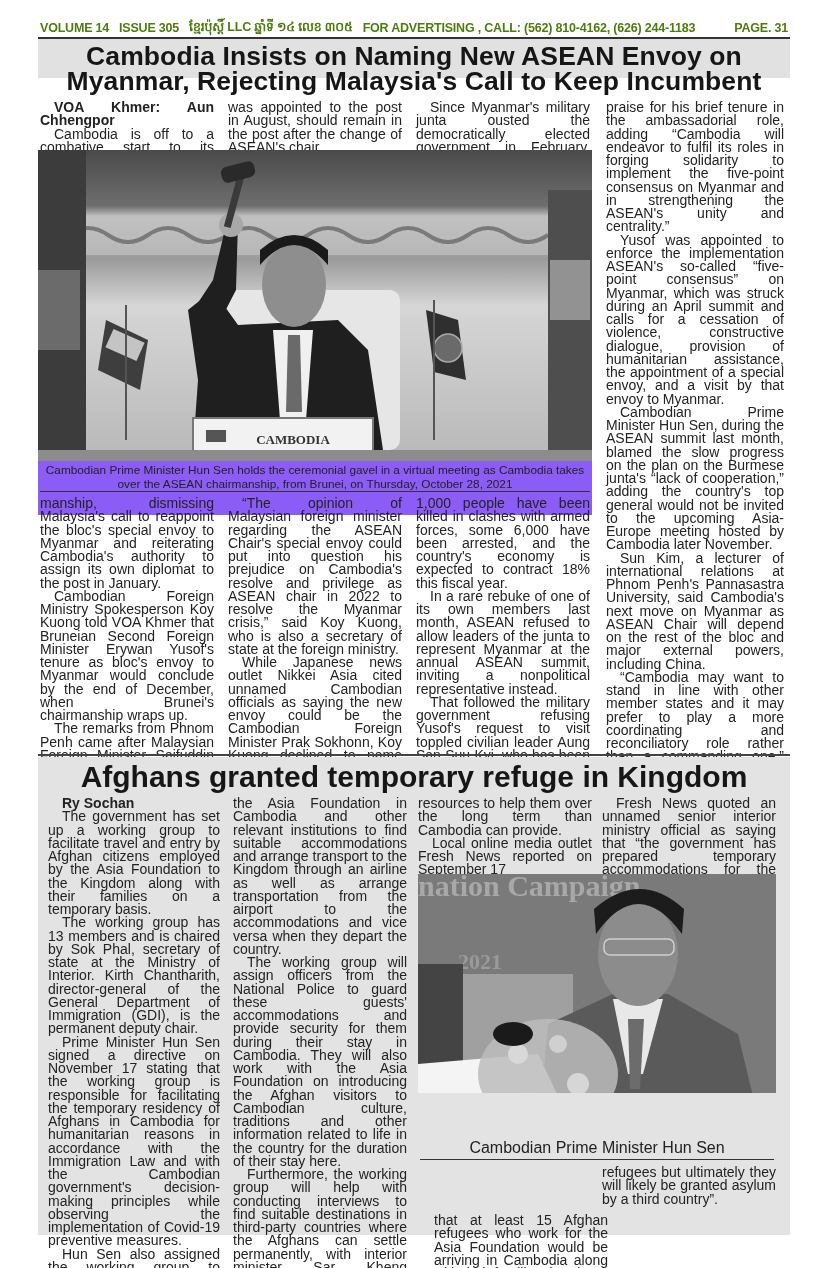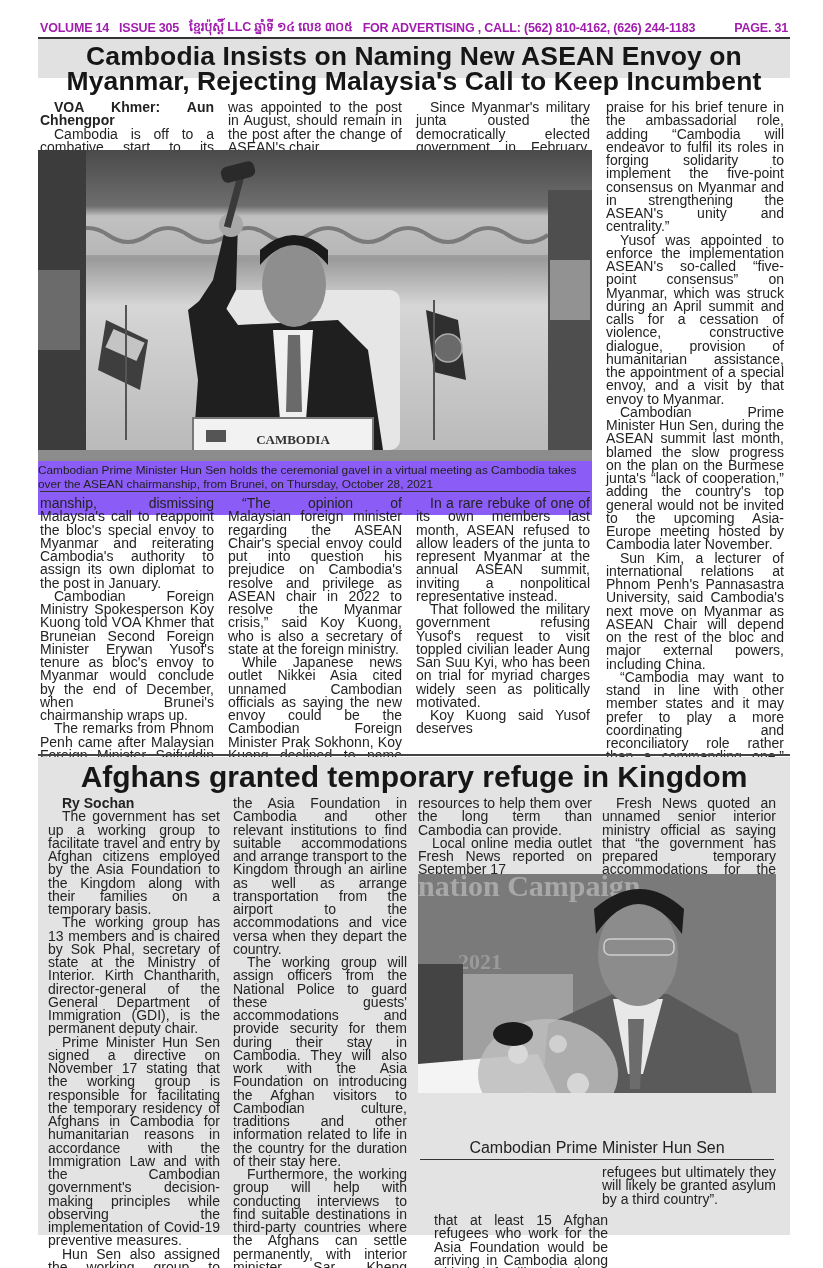--- a/index.html
+++ b/index.html
@@ -1,20 +1,20 @@
 <!DOCTYPE html>
 <html><head>
 <meta charset="utf-8">
 <style>
   html, body { margin:0; padding:0; background:#ffffff; }
   body { width:823px; height:1268px; position:relative; overflow:hidden; font-family:"Liberation Sans", sans-serif; color:#1e1e1e; }
   .abs { position:absolute; }
 
   
-  .masthead { left:40px; top:20px; width:748px; height:16px; font-family:"Liberation Sans", sans-serif; font-weight:bold; font-size:12.5px; color:#a21caf; display:flex; align-items:center; white-space:nowrap; letter-spacing:-0.2px; }
+  .masthead { left:40px; top:20px; width:748px; height:16px; font-family:"Liberation Sans", sans-serif; font-weight:bold; font-size:12.5px; color:#4d7c0f; display:flex; align-items:center; white-space:nowrap; letter-spacing:-0.2px; }
   .masthead span { display:inline-block; }
   .mh-vol { margin-right:10px; }
   .mh-issue { margin-right:10px; }
   .mh-khmer { margin-right:10px; font-weight:bold; }
   .mh-ad { margin-right:auto; }
   .mh-rule { left:38px; top:37px; width:752px; height:2px; background:#333; }
 
   
   .hl1 { left:38px; top:39px; width:752px; height:39px; background:#e1e1e1; }
   .hl1 .t { position:absolute; left:0; right:0; text-align:center; font-weight:bold; font-size:26.5px; line-height:26px; color:#161616; letter-spacing:0.1px; }
@@ -23,21 +23,21 @@
 
   
   .col { font-size:14px; line-height:13.25px; text-align:justify; color:#232323; }
   .col p { margin:0; text-indent:14px; }
   .col p.noind { text-indent:0; }
   .col .byline { font-weight:bold; text-indent:14px; margin:0; }
 
   
   .photo1 { left:38px; top:150px; width:554px; height:365px; overflow:hidden; background:#8b5cf6; }
   .photo1 svg, .photo2 svg { display:block; }
-  .cap1 { left:38px; top:463px; width:554px; text-align:left; font-size:11.8px; line-height:14px; color:#222; }
+  .cap1 { left:38px; top:463px; width:554px; text-align:center; font-size:11.8px; line-height:14px; color:#222; }
   .cap1-rule { left:40px; top:491px; width:550px; height:1px; background:#333; }
 
   
   .mid-rule { left:38px; top:754px; width:752px; height:2px; background:#444; }
 
   
   .band2 { left:38px; top:757px; width:752px; height:478px; background:#e3e3e3; }
   .hl2 { left:38px; top:760px; width:752px; text-align:center; font-weight:bold; font-size:30px; line-height:34px; color:#161616; }
 
   .photo2 { left:418px; top:874px; width:358px; height:219px; overflow:hidden; background:#777; }
@@ -139,20 +139,21 @@
   <p class="noind">manship, dismissing Malaysia's call to reappoint the bloc's special envoy to Myanmar and reiterating Cambodia's authority to assign its own diplomat to the post in January.</p>
   <p>Cambodian Foreign Ministry Spokesperson Koy Kuong told VOA Khmer that Bruneian Second Foreign Minister Erywan Yusof's tenure as bloc's envoy to Myanmar would conclude by the end of December, when Brunei's chairmanship wraps up.</p>
   <p>The remarks from Phnom Penh came after Malaysian Foreign Minister Saifuddin Abdullah suggested in a speech that Yusof, who</p>
 </div>
 <div class="abs col" style="left:228px; top:497px; width:174px;">
   <p>“The opinion of Malaysian foreign minister regarding the ASEAN Chair's special envoy could put into question his prejudice on Cambodia's resolve and privilege as ASEAN chair in 2022 to resolve the Myanmar crisis,” said Koy Kuong, who is also a secretary of state at the foreign ministry.</p>
   <p>While Japanese news outlet Nikkei Asia cited unnamed Cambodian officials as saying the new envoy could be the Cambodian Foreign Minister Prak Sokhonn, Koy Kuong declined to name potential candidates.</p>
   <p>“You will know when it is the time,” he told VOA Khmer.</p>
 </div>
 <div class="abs col" style="left:416px; top:497px; width:174px;">
+  <p class="noind">1,000 people have been killed in clashes with armed forces, some 6,000 have been arrested, and the country's economy is expected to contract 18% this fiscal year.</p>
   <p>In a rare rebuke of one of its own members last month, ASEAN refused to allow leaders of the junta to represent Myanmar at the annual ASEAN summit, inviting a nonpolitical representative instead.</p>
   <p>That followed the military government refusing Yusof's request to visit toppled civilian leader Aung San Suu Kyi, who has been on trial for myriad charges widely seen as politically motivated.</p>
   <p>Koy Kuong said Yusof deserves</p>
 </div>
 
 <div class="abs mid-rule"></div>
 <div class="abs band2"></div>
 <div class="abs hl2">Afghans granted temporary refuge in Kingdom</div>
 
 <div class="abs col" style="left:48px; top:797px; width:172px;">

